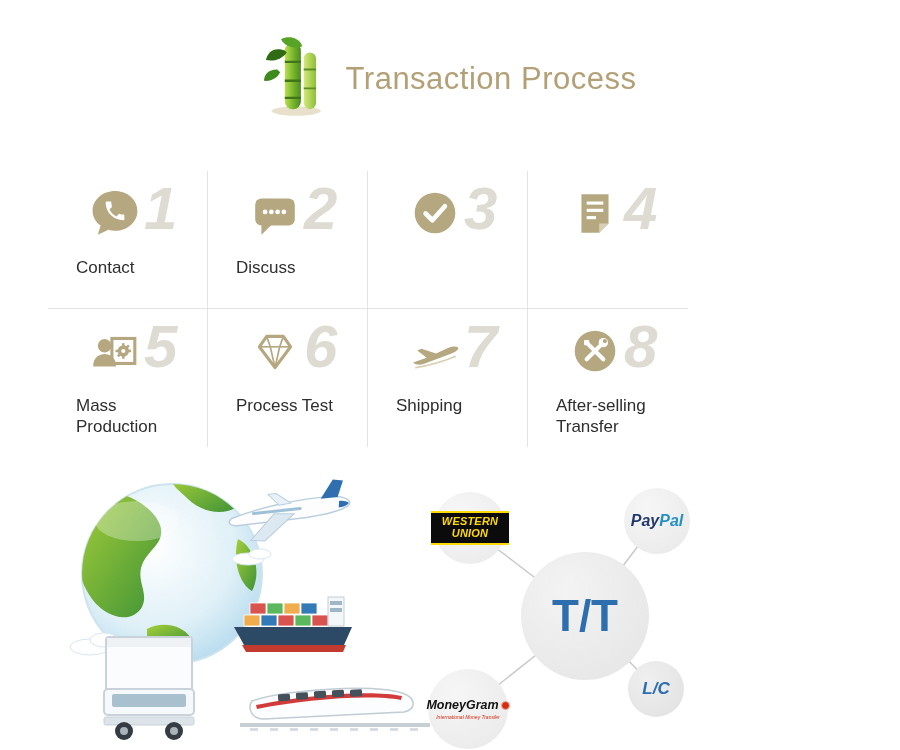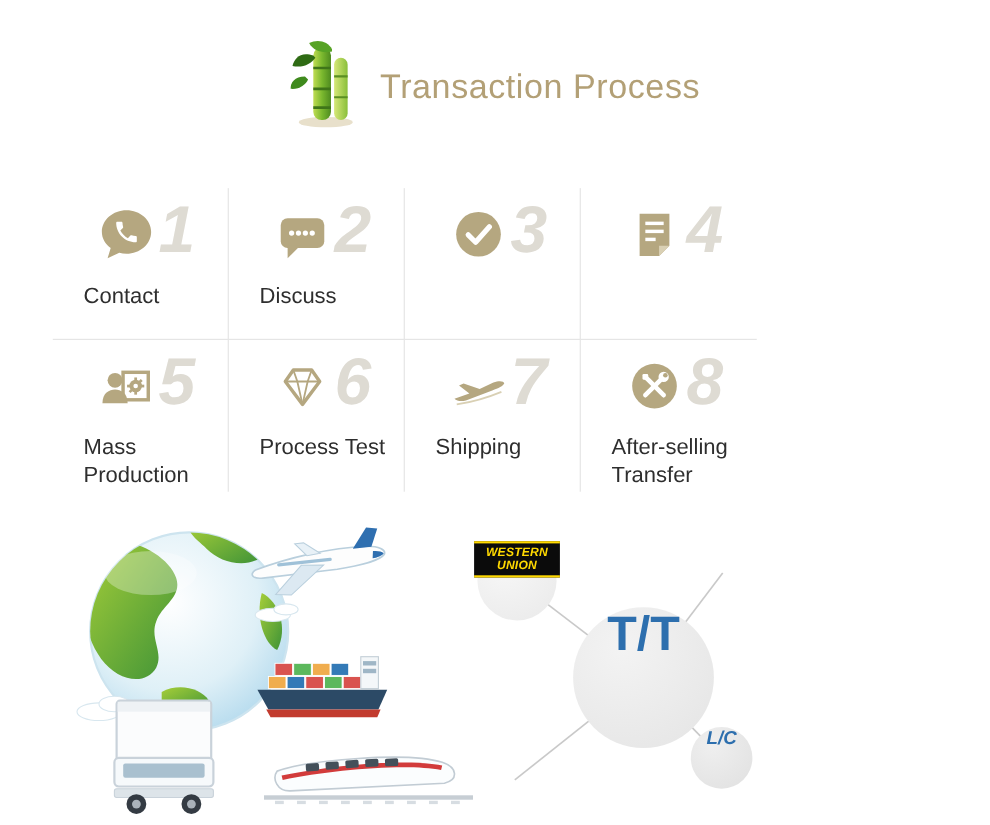--- a/index.html
+++ b/index.html
@@ -58,21 +58,21 @@
     font-size: 60px;
     font-style: italic;
     font-weight: bold;
     line-height: 1;
     color: #dedbd3;
     margin-left: 4px;
     margin-top: -10px;
   }
   .step-label {
     margin-top: 10px;
-    font-size: 20px;
+    font-size: 17px;
     color: #2e2e2e;
     line-height: 1.25;
     max-width: 128px;
   }
 
   
   .logistics {
     position: absolute;
     left: 52px; top: 448px;
     width: 380px; height: 295px;
@@ -83,21 +83,21 @@
     position: absolute;
     left: 420px; top: 450px;
     width: 300px; height: 290px;
   }
   .pay-lines { position: absolute; left: 0; top: 0; }
   .pay-node, .pay-center {
     position: absolute;
     border-radius: 50%;
     display: flex;
     align-items: center;
-    justify-content: flex-start;
+    justify-content: center;
     flex-direction: column;
   }
   .pay-center {
     left: 101px; top: 81px;
     width: 128px; height: 128px;
     background: radial-gradient(circle at 35% 30%, #f3f3f3, #e4e4e4);
   }
   .pay-center .tt-label {
     font-size: 44px;
     font-weight: bold;
@@ -425,20 +425,31 @@
       <span class="tt-label">T/T</span>
     </div>
 
     <div class="pay-node node-wu">
       <div class="wu-box">
         <span>WESTERN</span>
         <span>UNION</span>
       </div>
     </div>
 
-
+    <div class="pay-node node-paypal">
+      <span class="pp-dark">Pay</span>
+        <span class="pp-light">Pal</span>
+    </div>
+
+    <div class="pay-node node-mg">
+      <div class="mg-row">
+        <span class="mg-text">MoneyGram</span>
+        <span class="mg-globe"></span>
+      </div>
+      <div class="mg-tag">International Money Transfer</div>
+    </div>
 
     <div class="pay-node node-lc">
       <span class="lc-label">L/C</span>
     </div>
   </div>
 
 </div>
 
 </body></html>

